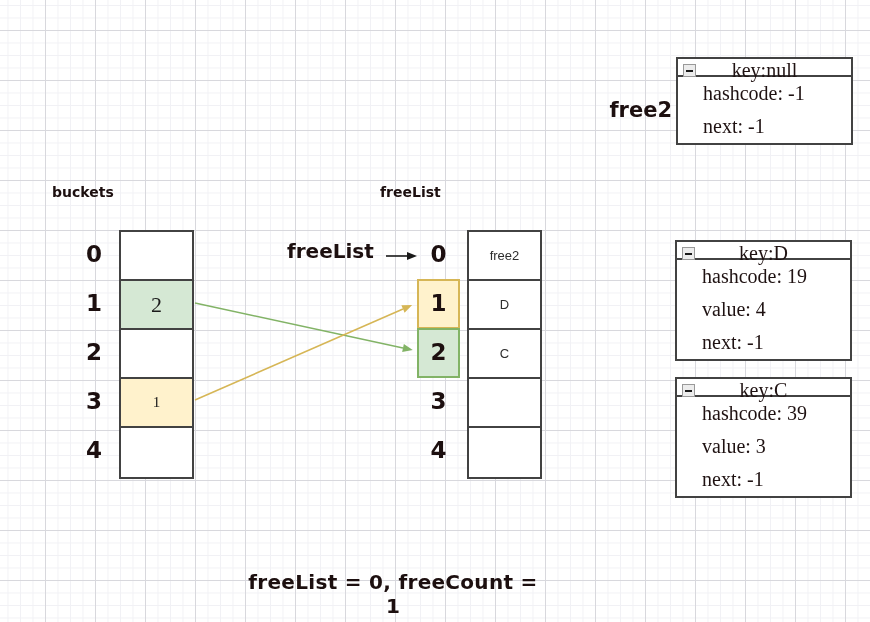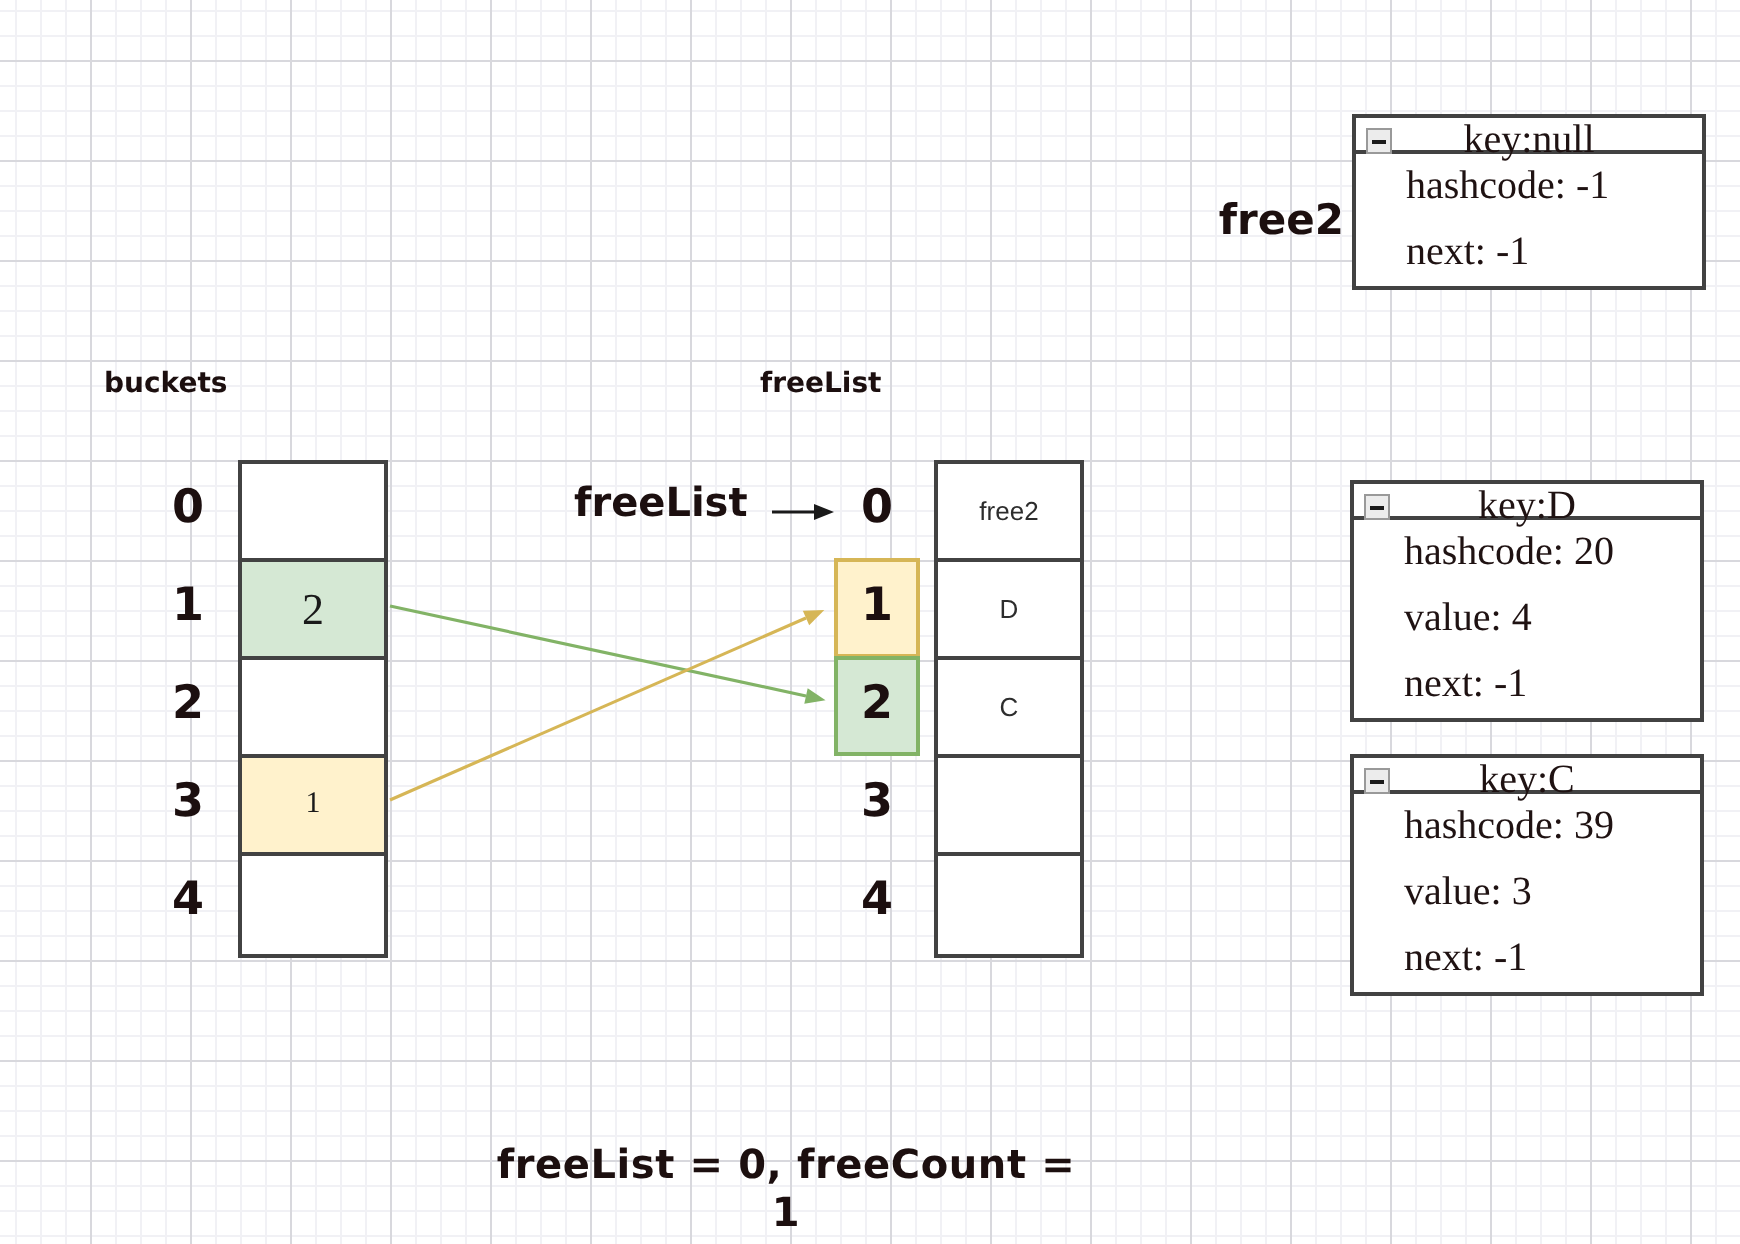--- a/index.html
+++ b/index.html
@@ -166,21 +166,21 @@
     <div class="infobox-line">next: -1</div>
   </div>
 
   <div class="infobox" style="left:675px;top:217px;margin-top:23px;">
     <div class="infobox-hdr">
       <span class="collapse-btn">
           <span class="minus-bar"></span>
         </span>
       <span>key:D</span>
     </div>
-    <div class="infobox-line">hashcode: 20</div>
+    <div class="infobox-line">hashcode: 19</div>
     <div class="infobox-line">value: 4</div>
     <div class="infobox-line">next: -1</div>
   </div>
 
   <div class="infobox" style="left:675px;top:377px;">
     <div class="infobox-hdr">
       <span class="collapse-btn">
           <span class="minus-bar"></span>
         </span>
       <span>key:C</span>

